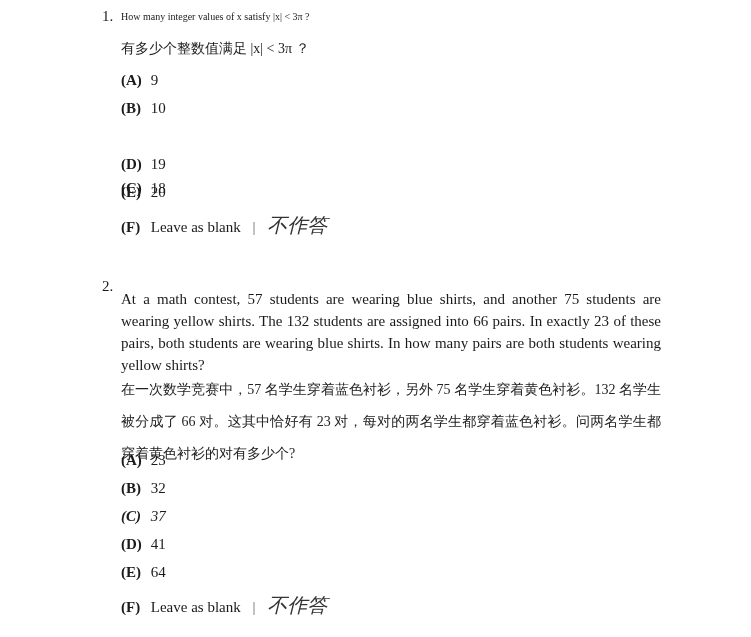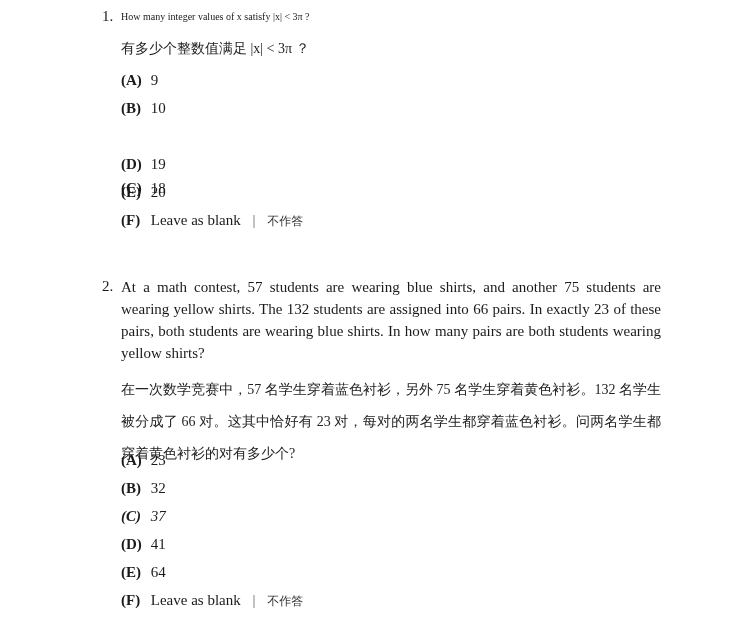--- a/index.html
+++ b/index.html
@@ -7,21 +7,21 @@
          font-family:"Liberation Serif","DejaVu Serif",serif; color:#1a1a1a; }
   .abs { position:absolute; white-space:nowrap; }
   .num { left:102px; font-size:15px; }
   .stem { left:121px; font-size:10px; line-height:22px; }
   .stem2 { left:121px; width:540px; font-size:15px; line-height:22px; white-space:normal; text-align:justify; }
   .cn { left:121px; font-size:14px; color:#222; }
   .cn2 { left:121px; width:540px; font-size:14px; line-height:32px; white-space:normal; text-align:justify; color:#222; }
   .opt { left:121px; font-size:15px; }
   .opt .lbl { font-weight:bold; display:inline-block; width:26px; }
   .opt .sep { color:#666; margin:0 8px; }
-  .opt .cnb { font-size:12px; color:#333; }
+  .opt .cnb { font-size:20px; color:#333;font-style:italic; }
 </style>
 </head>
 <body>
 
 <div>
   <span class="abs num" style="top:8px;">1.</span>
   <span class="abs stem" style="top:6px;">How many integer values of x satisfy |x| &lt; 3π ?</span>
   <span class="abs cn" style="top:40px;">有多少个整数值满足 |x| &lt; 3π ？</span>
 
   <div class="abs opt" style="top:72px;">
@@ -47,21 +47,21 @@
   <div class="abs opt" style="top:212px;">
     <span class="lbl">(F)</span>
     <span>Leave as blank</span>
     <span class="sep">|</span>
     <span class="cnb">不作答</span>
   </div>
 </div>
 
 <div>
   <span class="abs num" style="top:278px;">2.</span>
-  <div class="abs stem2" style="top:276px;">At a math contest, 57 students are wearing blue shirts, and another 75 students are wearing yellow shirts. The 132 students are assigned into 66 pairs. In exactly 23 of these pairs, both students are wearing blue shirts. In how many pairs are both students wearing yellow shirts?</div>
+  <div class="abs stem2" style="top:288px;">At a math contest, 57 students are wearing blue shirts, and another 75 students are wearing yellow shirts. The 132 students are assigned into 66 pairs. In exactly 23 of these pairs, both students are wearing blue shirts. In how many pairs are both students wearing yellow shirts?</div>
   <div class="abs cn2" style="top:374px;">在一次数学竞赛中，57 名学生穿着蓝色衬衫，另外 75 名学生穿着黄色衬衫。132 名学生被分成了 66 对。这其中恰好有 23 对，每对的两名学生都穿着蓝色衬衫。问两名学生都穿着黄色衬衫的对有多少个?</div>
 
   <div class="abs opt" style="top:452px;">
     <span class="lbl">(A)</span>
     <span>23</span>
   </div>
   <div class="abs opt" style="top:480px;">
     <span class="lbl">(B)</span>
     <span>32</span>
   </div>

